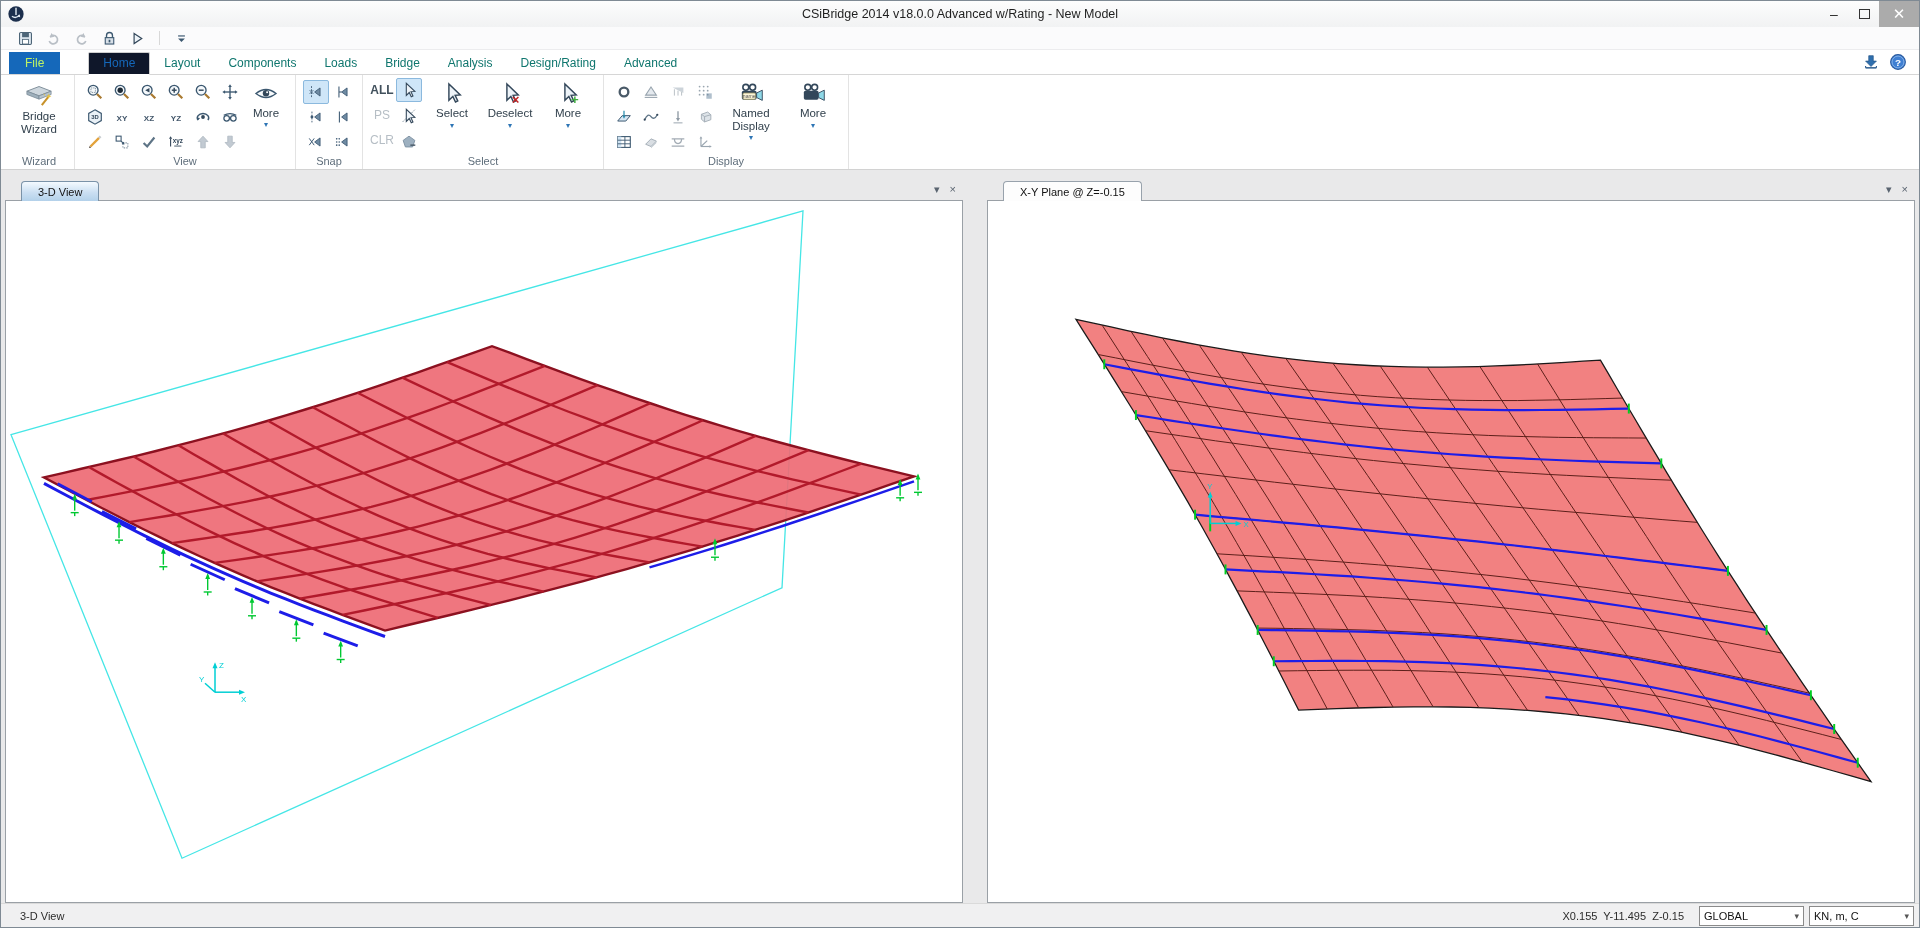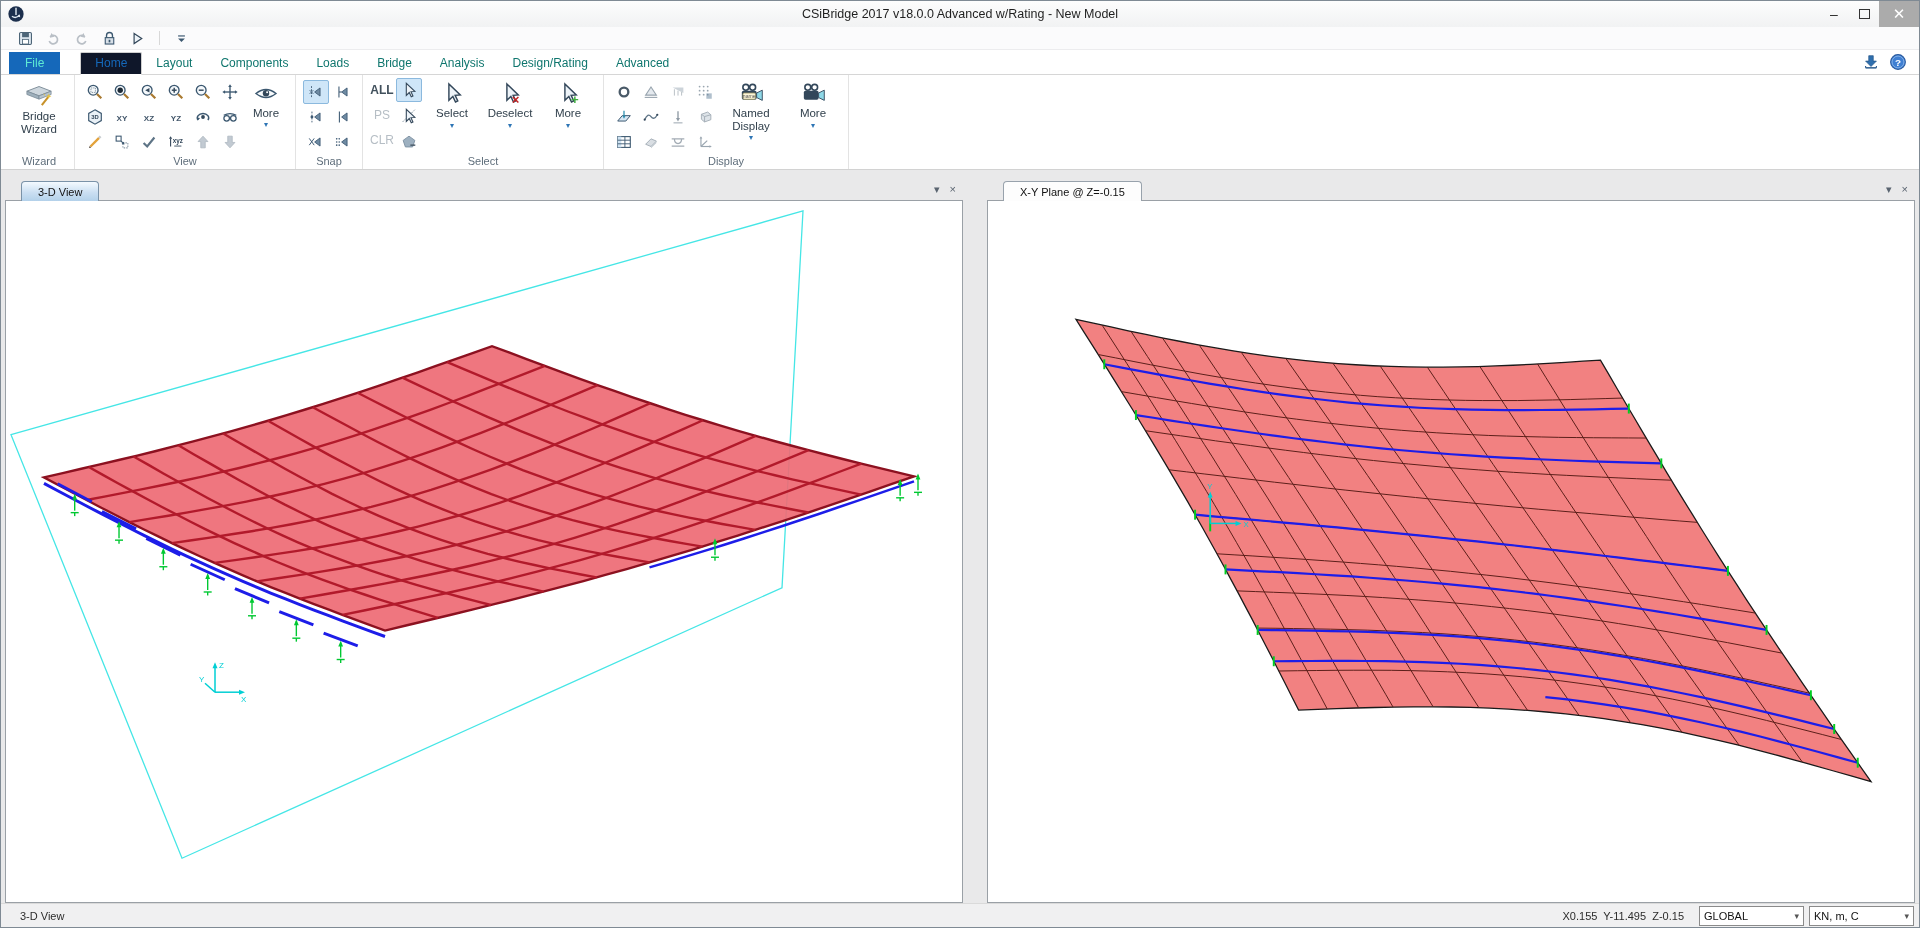--- a/index.html
+++ b/index.html
@@ -16,21 +16,21 @@
   .win-btn.close{background:#ababab;color:#fff;width:40px;font-size:15px;}
   
   .qat{height:22px;background:#fbfbfc;display:flex;align-items:center;padding-left:16px;gap:11px;border-bottom:1px solid #ececee;flex:0 0 auto;}
   .qat .icn{width:17px;height:17px;display:inline-block;}
   .qat .icn svg{width:100%;height:100%;display:block;}
   .qat .sep{width:1px;height:14px;background:#d8d8d8;margin:0 2px;}
   
   .ribbon{background:#fff;border-bottom:1px solid #d2d2d2;position:relative;flex:0 0 auto;}
   .rtabs{display:flex;align-items:flex-end;height:24px;padding-left:8px;}
   .rtab{padding:3px 14px 4px;font-size:12px;color:#0f766e;cursor:default;}
-  .rtab.file{background:#1568ba;color:#5eead4;margin-right:20px;padding:4px 16px;}
+  .rtab.file{background:#1568ba;color:#bef264;margin-right:28px;padding:4px 16px;}
   .rtab.active{color:#1568ba;border:1px solid #cfcfcf;border-bottom:1px solid #fff;background:#0f172a;border-radius:2px 2px 0 0;margin-bottom:-1px;z-index:2;}
   .ribbon-body{display:flex;align-items:stretch;height:94px;border-top:1px solid #d6d6d6;padding-left:3px;}
   .rgroup{display:flex;flex-direction:column;border-right:1px solid #e3e3e3;padding:2px 6px 0;}
   .gc{flex:1;display:flex;align-items:flex-start;}
   .glabel{text-align:center;font-size:11px;color:#5f6e7b;padding:0 0 2px;}
   .icongrid{display:grid;grid-auto-rows:25px;margin-top:2px;}
   .cols6{grid-template-columns:repeat(6,27px);}
   .cols2{grid-template-columns:repeat(2,27px);}
   .cols4{grid-template-columns:repeat(4,27px);}
   .ibtn{width:24px;height:22px;margin:1px;border-radius:2px;display:flex;align-items:center;justify-content:center;border:1px solid transparent;}
@@ -86,21 +86,21 @@
 
   <div class="titlebar">
     <span class="app-icon">
         <svg viewBox="0 0 20 20">
           <circle cx="10" cy="10" r="8.5" fill="#1c2f4d"></circle>
           <path d="M10,3 V11" stroke="#dfe8f0" stroke-width="1.6" fill="none"></path>
           <path d="M5.5,12.5 Q10,16 14,11" fill="none" stroke="#dfe8f0" stroke-width="1.6"></path>
           <path d="M14,10.5 l0.7,3.2 -3.2,-0.9 Z" fill="#dfe8f0"></path>
         </svg>
       </span>
-    <div class="title">CSiBridge 2017 v18.0.0 Advanced w/Rating  - New Model</div>
+    <div class="title">CSiBridge 2014 v18.0.0 Advanced w/Rating  - New Model</div>
     <div class="win-controls">
       <span class="win-btn">–</span>
       <span class="win-btn">
           <span class="maxbox"></span>
         </span>
       <span class="win-btn close">✕</span>
     </div>
   </div>
 
   <div class="qat" id="qat">

